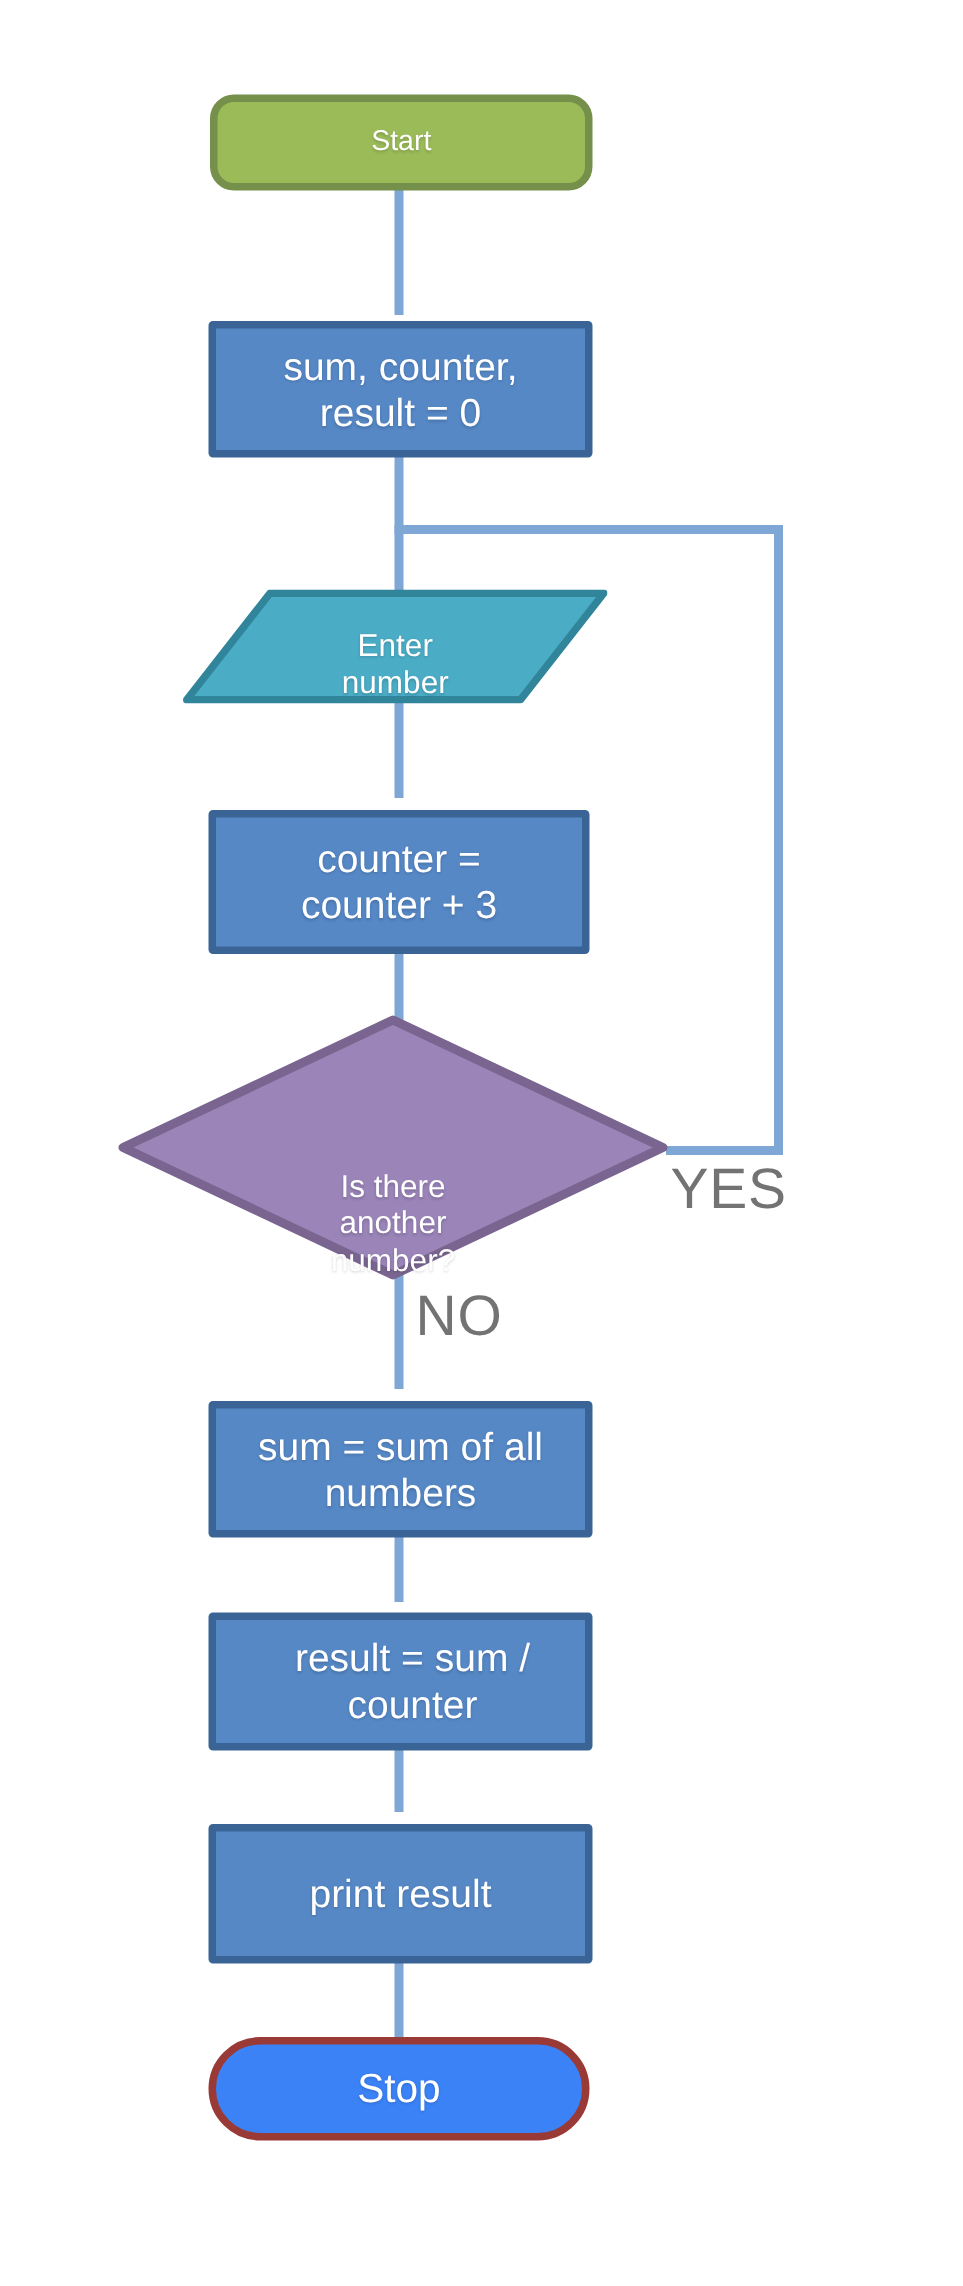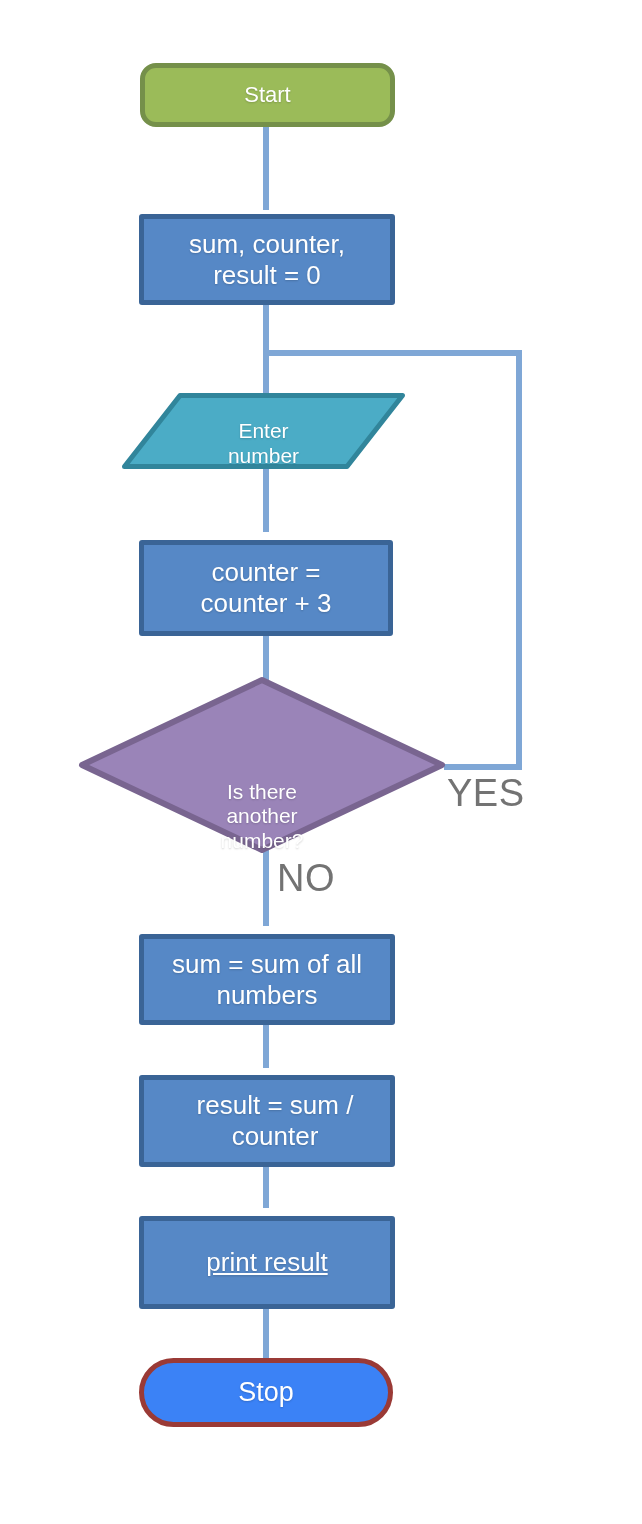--- a/index.html
+++ b/index.html
@@ -19,30 +19,30 @@
     text-align:center;color:#ffffff;
     font-size:26px;line-height:1.18;
     text-shadow:0 1px 2px rgba(0,0,0,0.18);
     box-sizing:border-box;
   }
   .node .txt{display:block;}
   
   .terminator-start{
     left:140px;top:63px;width:255px;height:64px;
     background:#9bbb59;border:5px solid #75904a;border-radius:16px;
-    font-size:22px;
+    font-size:19px;
   }
   .process{
     background:#5688c6;border:5px solid #3a6496;border-radius:3px;margin-top:12px;
   }
   .n-init{left:139px;top:202px;width:256px;height:91px;}
   .n-increment{left:139px;top:528px;width:254px;height:96px;}
   .n-sum{left:139px;top:922px;width:256px;height:91px;}
   .n-result{left:139px;top:1063px;width:256px;height:92px;padding-left:16px;}
-  .n-print{left:139px;top:1204px;width:256px;height:93px;text-decoration:underline;}
+  .n-print{left:139px;top:1204px;width:256px;height:93px;}
   .terminator-stop{
     left:139px;top:1358px;width:254px;height:69px;
     background:#3b82f6;border:5px solid #9a3a36;border-radius:40px;
     font-size:27px;
   }
   
   .svgnode{position:absolute;z-index:2;}
   .svgnode svg{display:block;}
   .svgnode .overlay{
     position:absolute;left:0;top:0;width:100%;height:100%;

